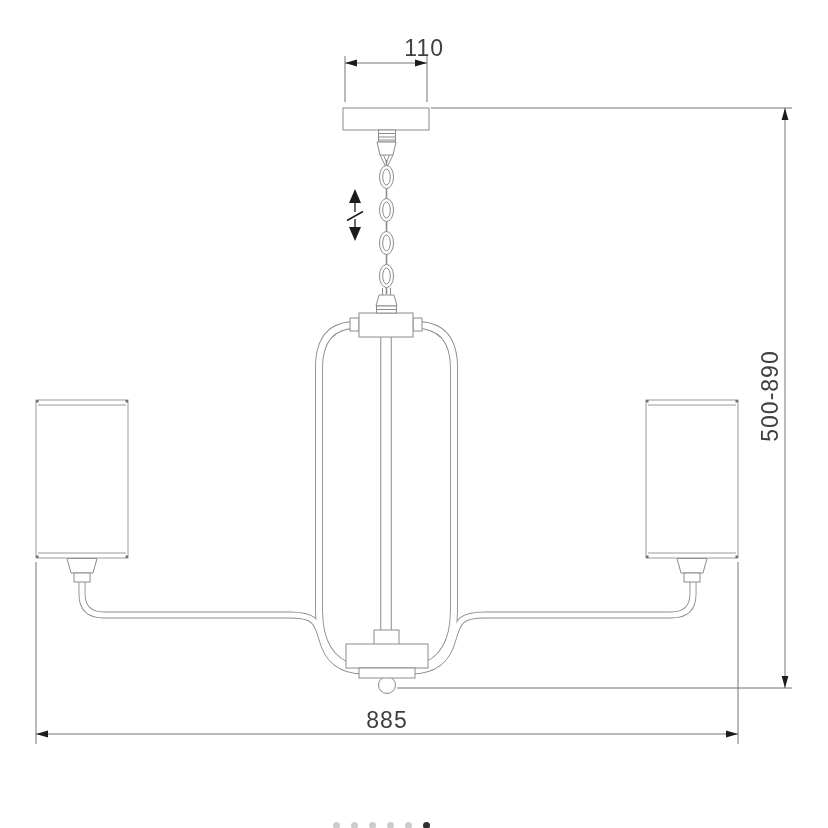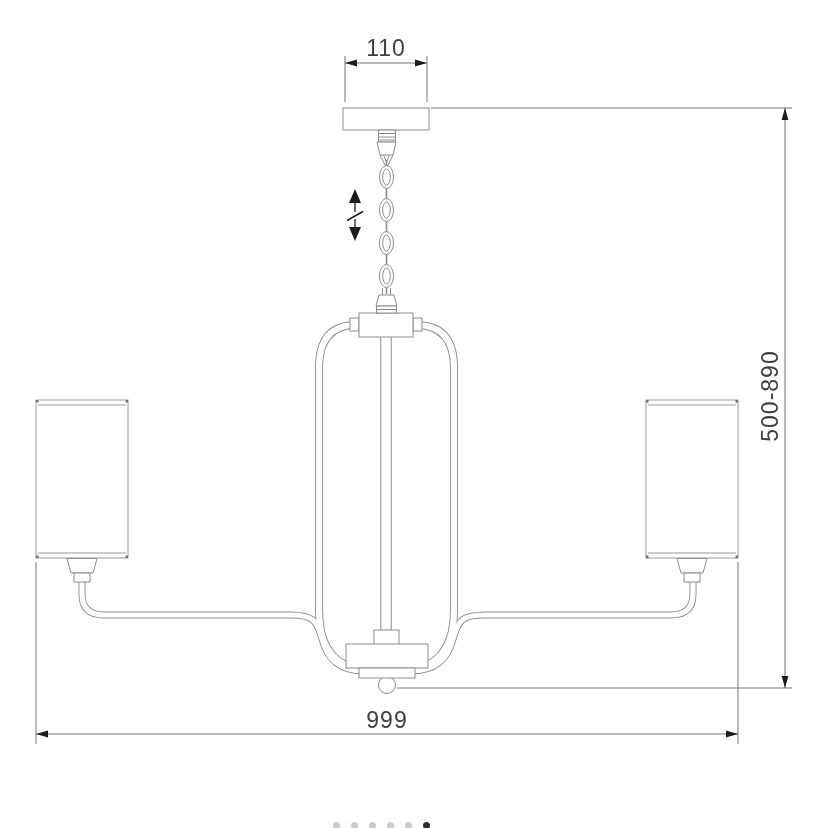--- a/index.html
+++ b/index.html
@@ -175,25 +175,25 @@
   <g>
     <polygon points="355,189 349,203 361,203" fill="#1c1c1c"></polygon>
     <line x1="355" y1="203" x2="355" y2="212" stroke="#1c1c1c" stroke-width="1.3"></line>
     <line x1="347" y1="220.5" x2="363" y2="211.5" stroke="#1c1c1c" stroke-width="1.5"></line>
     <line x1="355" y1="219" x2="355" y2="227" stroke="#1c1c1c" stroke-width="1.3"></line>
     <polygon points="349,227 361,227 355,241" fill="#1c1c1c"></polygon>
   </g>
 
 </svg>
 
-<div class="dim-text" style="left:336px;top:36px;width:100px;">110</div>
+<div class="dim-text" style="left:344px;top:36px;width:100px;text-align:right;">110</div>
 
 <div class="dim-text vertical" style="left:690px;top:384px;width:160px;">500-890</div>
 
-<div class="dim-text" style="left:337px;top:708px;width:100px;">999</div>
+<div class="dim-text" style="left:337px;top:708px;width:100px;">885</div>
 
 <div class="carousel">
       <div class="dot"></div>
       <div class="dot"></div>
       <div class="dot"></div>
       <div class="dot"></div>
       <div class="dot"></div>
       <div class="dot active"></div>
     </div>
 

